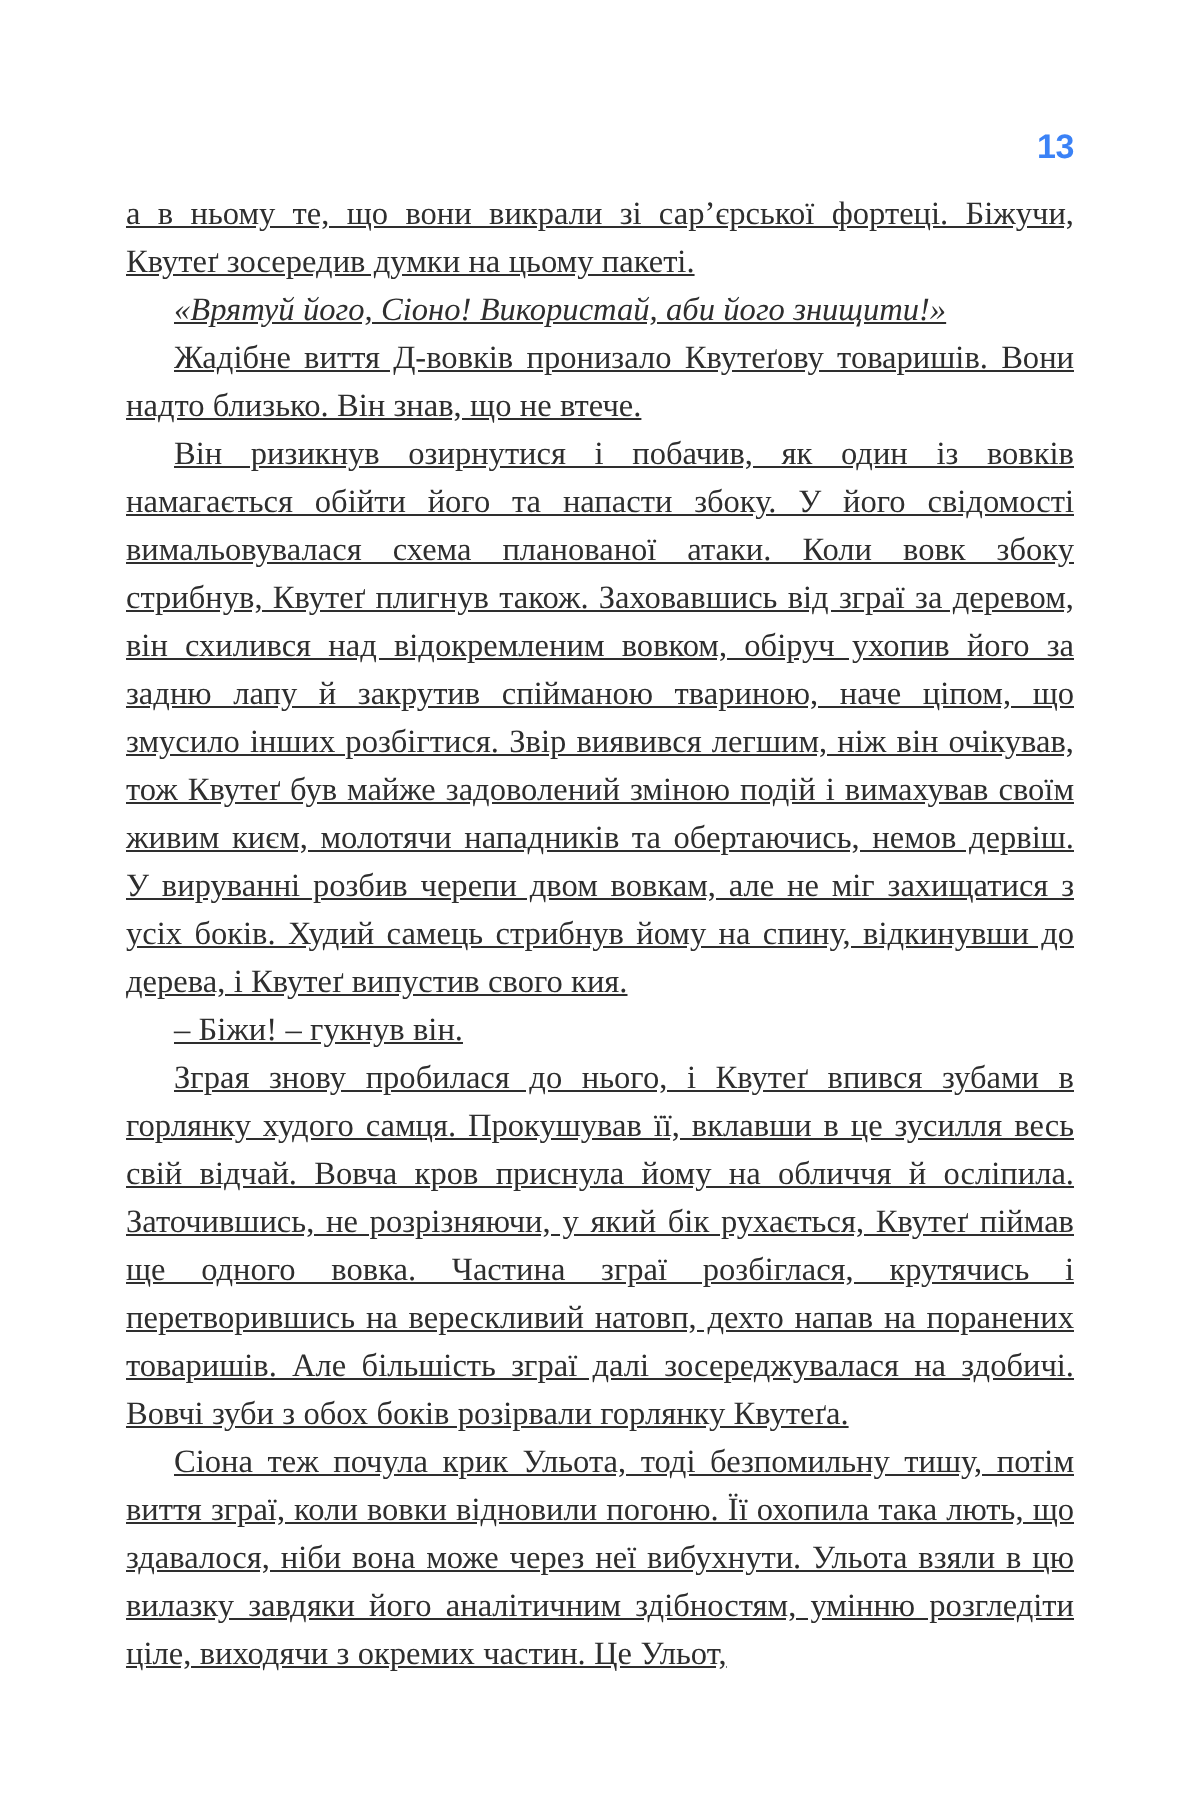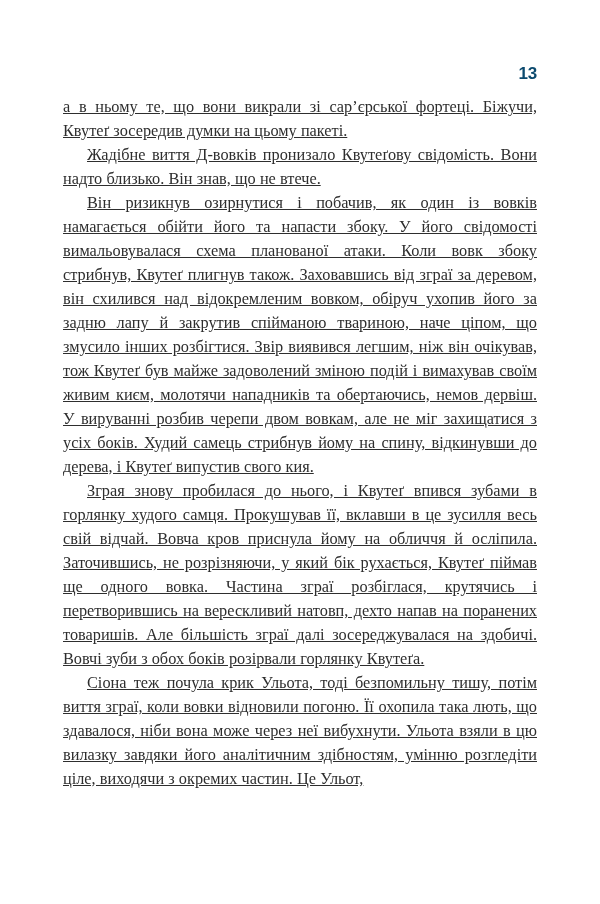--- a/index.html
+++ b/index.html
@@ -34,21 +34,21 @@
     display: flex;
     align-items: center;
     justify-content: flex-end;
   }
   .folio {
     font-family: "Liberation Sans", "DejaVu Sans", sans-serif;
     font-weight: bold;
     font-size: 17px;
     line-height: 1;
     letter-spacing: -0.2px;
-    color: #0c4a6e;
+    color: #3b82f6;
     margin-left: 39px;
   }
 
   
   .textblock {
     position: absolute;
     top: 95px;
     left: 63px;
     width: 474px;
   }
@@ -91,26 +91,28 @@
 <div class="page">
 
   <div class="folio-row">
     <span class="folio">13</span>
   </div>
 
   <div class="textblock">
 
     <p class="para noindent shortline">а в ньому те, що вони викрали зі сар’єрської фортеці. Біжучи, Квутеґ зосередив думки на цьому пакеті.</p>
 
+    <p class="para italic shortline">«Врятуй його, Сіоно! Використай, аби його знищити!»</p>
 
-    <p class="para shortline">Жадібне виття Д-вовків пронизало Квутеґову свідомість. Вони надто близько. Він знав, що не втече.</p>
+    <p class="para shortline">Жадібне виття Д-вовків пронизало Квутеґову товаришів. Вони надто близько. Він знав, що не втече.</p>
 
 
     <p class="para shortline">Він ризикнув озирнутися і побачив, як один із вовків намагається обійти його та напасти збоку. У його свідомості вимальовувалася схема планованої атаки. Коли вовк збоку стрибнув, Квутеґ плигнув також. Заховавшись від зграї за деревом, він схилився над відокремленим вовком, обіруч ухопив його за задню лапу й закрутив спійманою твариною, наче ціпом, що змусило інших розбігтися. Звір виявився легшим, ніж він очікував, тож Квутеґ був майже задоволений зміною подій і вимахував своїм живим києм, молотячи нападників та обертаючись, немов дервіш. У вируванні розбив черепи двом вовкам, але не міг захищатися з усіх боків. Худий самець стрибнув йому на спину, відкинувши до дерева, і Квутеґ випустив свого кия.</p>
 
+    <p class="para shortline">– Біжи! – гукнув він.</p>
 
     <p class="para shortline">Зграя знову пробилася до нього, і Квутеґ впився зубами в горлянку худого самця. Прокушував її, вклавши в це зусилля весь свій відчай. Вовча кров приснула йому на обличчя й осліпила. Заточившись, не розрізняючи, у який бік рухається, Квутеґ піймав ще одного вовка. Частина зграї розбіглася, крутячись і перетворившись на верескливий натовп, дехто напав на поранених товаришів. Але більшість зграї далі зосереджувалася на здобичі. Вовчі зуби з обох боків розірвали горлянку Квутеґа.</p>
 
     <p class="para shortline">Сіона теж почула крик Ульота, тоді безпомильну тишу, потім виття зграї, коли вовки відновили погоню. Її охопила така лють, що здавалося, ніби вона може через неї вибухнути. Ульота взяли в цю вилазку завдяки його аналітичним здібностям, умінню розгледіти ціле, виходячи з окремих частин. Це Ульот,</p>
 
   </div>
 
 </div>
 
 </body></html>

